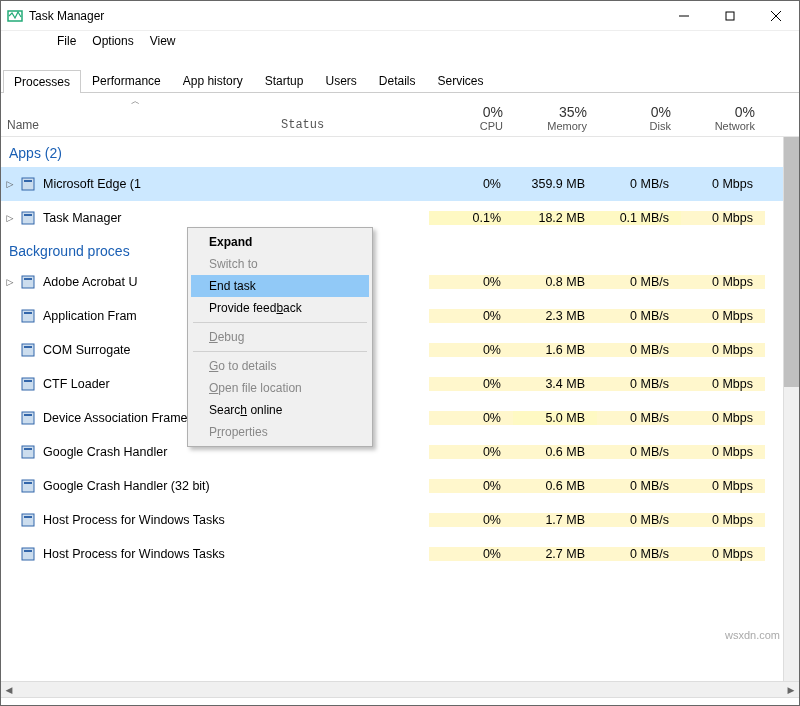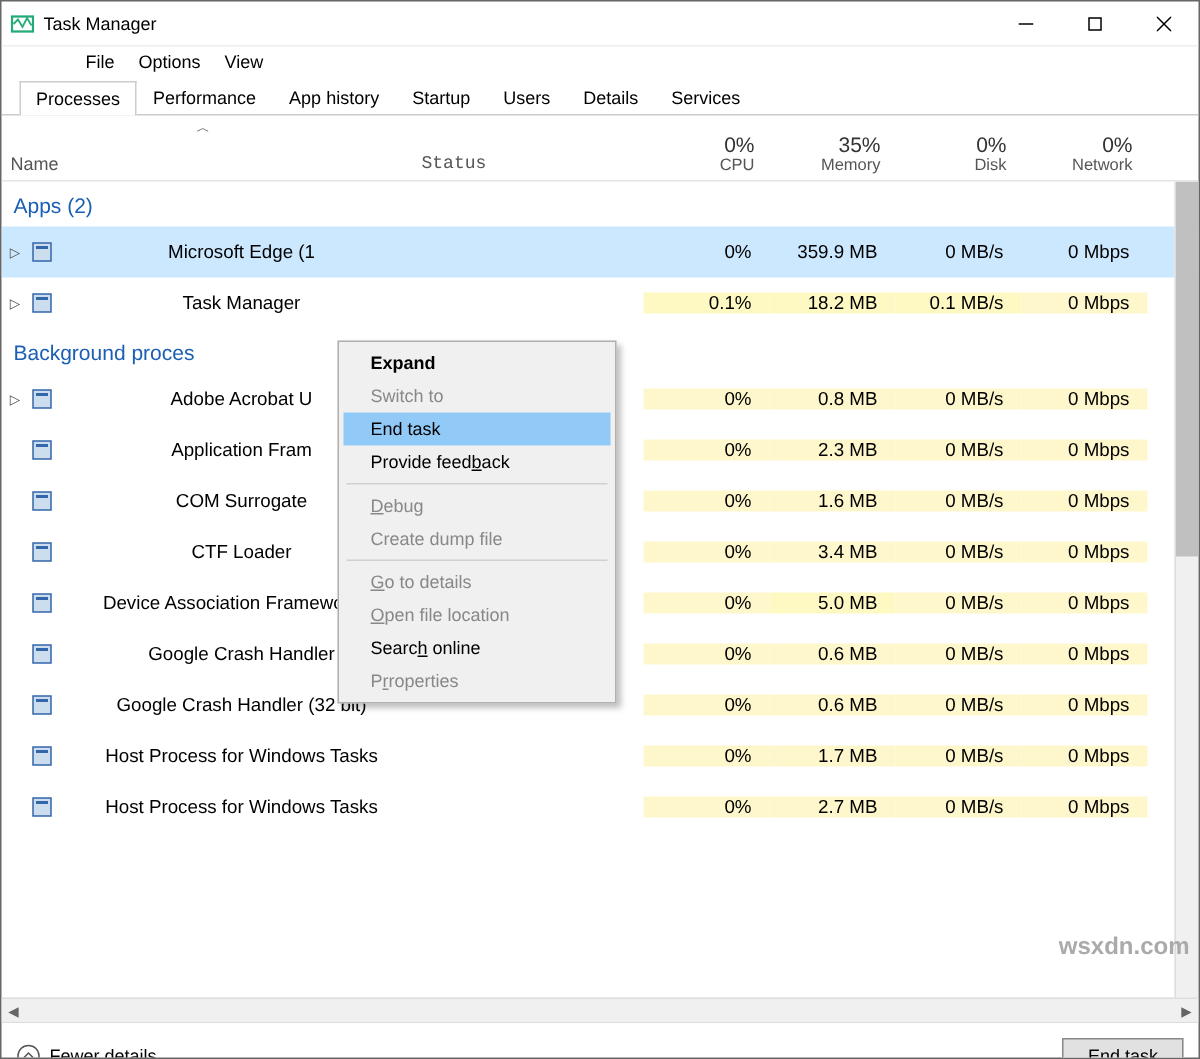--- a/index.html
+++ b/index.html
@@ -11,40 +11,40 @@
 .titlebar .title { font-size: 12px; }
 .winbtns { margin-left: auto; display: flex; }
 .winbtn { width: 46px; height: 30px; display: flex; align-items: center; justify-content: center; cursor: pointer; }
 .winbtn svg { width: 10px; height: 10px; }
 
 
 .menubar { height: 20px; display: flex; align-items: center; padding: 0 4px; margin-left: 44px; }
 .menubar span { padding: 2px 8px; font-size: 12px; cursor: pointer; }
 
 
-.tabs { display: flex; border-bottom: 1px solid #ccc; padding-left: 12px; margin-top: 2px; }
+.tabs { display: flex; border-bottom: 1px solid #ccc; padding-left: 2px; margin-top: 18px; }
 .tab { padding: 4px 10px; font-size: 12px; border: 1px solid transparent; border-bottom: none; cursor: pointer; }
 .tab.active { border-color: #ccc; background: #fff; position: relative; top: 1px; }
 
 
 .colhdr { display: flex; height: 44px; border-bottom: 1px solid #e5e5e5; align-items: flex-end; padding: 4px 0; position: relative; }
 .colhdr .caret { position: absolute; left: 130px; top: 2px; font-size: 9px; color: #666; }
 .hname { width: 280px; padding-left: 6px; color: #555; }
 .hstatus { width: 150px; color: #555; font-family: Liberation Mono, monospace; }
 .hmetric { width: 84px; text-align: right; padding-right: 12px; }
 .hmetric .pct { font-size: 14px; color: #333; }
 .hmetric .lbl { font-size: 11px; color: #555; }
 
 
 .listarea { height: 544px; overflow: hidden; position: relative; }
 .group-hdr { color: #1a5fb4; font-size: 14px; padding: 8px 0 6px 8px; }
 .row { display: flex; align-items: center; height: 34px; }
 .row .exp { width: 18px; text-align: center; color: #555; font-size: 9px; }
 .row .ic { width: 18px; height: 16px; margin-right: 6px; display: flex; align-items: center; justify-content: center; }
-.row .nm { width: 236px; font-size: 12.5px; overflow: hidden; white-space: nowrap; text-align: center; }
+.row .nm { width: 236px; font-size: 12.5px; overflow: hidden; white-space: nowrap; }
 .row .st { width: 150px; }
 .row .c { width: 84px; text-align: right; padding-right: 12px; font-size: 12.5px; }
 .selected { background: #cce8ff; }
 .heat1 { background: #fff7cc; }
 .heat2 { background: #fef9c3; }
 .heat3 { background: #ffe680; }
 .row.selected .c { background: transparent !important; }
 
 
 .vscroll { position: absolute; right: 0; top: 0; width: 16px; height: 544px; background: #f0f0f0; border-left: 1px solid #ddd; }
@@ -53,31 +53,31 @@
 .hscroll .la, .hscroll .ra { position: absolute; width: 16px; height: 16px; display: flex; align-items:center; justify-content:center; font-size:9px; color:#666; }
 .hscroll .la { left:0; } .hscroll .ra { right:0; }
 
 
 .bottom { height: 44px; border-top: 1px solid #ddd; display: flex; align-items: center; padding: 0 10px; }
 .fewer { display: flex; align-items: center; gap: 6px; cursor: pointer; }
 .fewer svg { width: 16px; height: 16px; }
 .endtask { margin-left: auto; padding: 4px 16px; border: 1px solid #888; background: #e1e1e1; font-size: 12px; cursor: pointer; }
 
 
-.ctxmenu { position: absolute; left: 186px; top: 226px; width: 186px; background: #f0f0f0; border: 1px solid #b0b0b0; box-shadow: 3px 3px 4px rgba(0,0,0,.25); padding: 3px; z-index: 50; margin-left: 38px; }
+.ctxmenu { position: absolute; left: 186px; top: 226px; width: 186px; background: #f0f0f0; border: 1px solid #b0b0b0; box-shadow: 3px 3px 4px rgba(0,0,0,.25); padding: 3px; z-index: 50; }
 .ctxmenu .mi { padding: 4px 8px 4px 18px; font-size: 12px; position: relative; }
 .ctxmenu .mi.bold { font-weight: 700; }
 .ctxmenu .mi.disabled { color: #888; }
 .ctxmenu .mi.hl { background: #91c9f7; }
 .ctxmenu .mi .arr { position: absolute; right: 8px; font-size: 9px; }
 .ctxmenu hr { border: none; border-top: 1px solid #d0d0d0; margin: 3px 2px; }
 .u { text-decoration: underline; }
 
 
-.wm { position: absolute; right: 6px; bottom: 64px; font-size: 16px; color: #aaa; font-weight: bold; }
+.wm { position: absolute; right: 19px; bottom: 64px; font-size: 11px; color: #aaa; }
 </style>
 </head>
 <body>
 
 <div class="titlebar">
   <span class="app-icon">
     <svg viewBox="0 0 16 16">
         <rect x="1" y="3" width="14" height="10" fill="none" stroke="#2a7" stroke-width="1.5"></rect>
         <polyline points="2,8 5,5 8,10 11,4 14,9" fill="none" stroke="#2a7" stroke-width="1.2"></polyline>
       </svg>
@@ -334,21 +334,20 @@
   <button class="endtask">End task</button>
 </div>
 
 <div class="ctxmenu">
   <div class="mi bold">Expand</div>
   <div class="mi disabled">Switch to</div>
   <div class="mi hl">End task</div>
   <div class="mi"><span>Provide feed</span><span class="u">b</span><span>ack</span></div>
   <hr>
   <div class="mi disabled"><span class="u">D</span><span>ebug</span></div>
-  <div class="mi disabled">Create dump file</div>
   <hr>
   <div class="mi disabled"><span class="u">G</span><span>o to details</span></div>
   <div class="mi disabled"><span class="u">O</span><span>pen file location</span></div>
   <div class="mi"><span>Searc</span><span class="u">h</span><span> online</span></div>
   <div class="mi disabled"><span>P</span><span class="u">r</span><span>roperties</span></div>
 </div>
 
 <div class="wm">wsxdn.com</div>
 
 </body></html>

